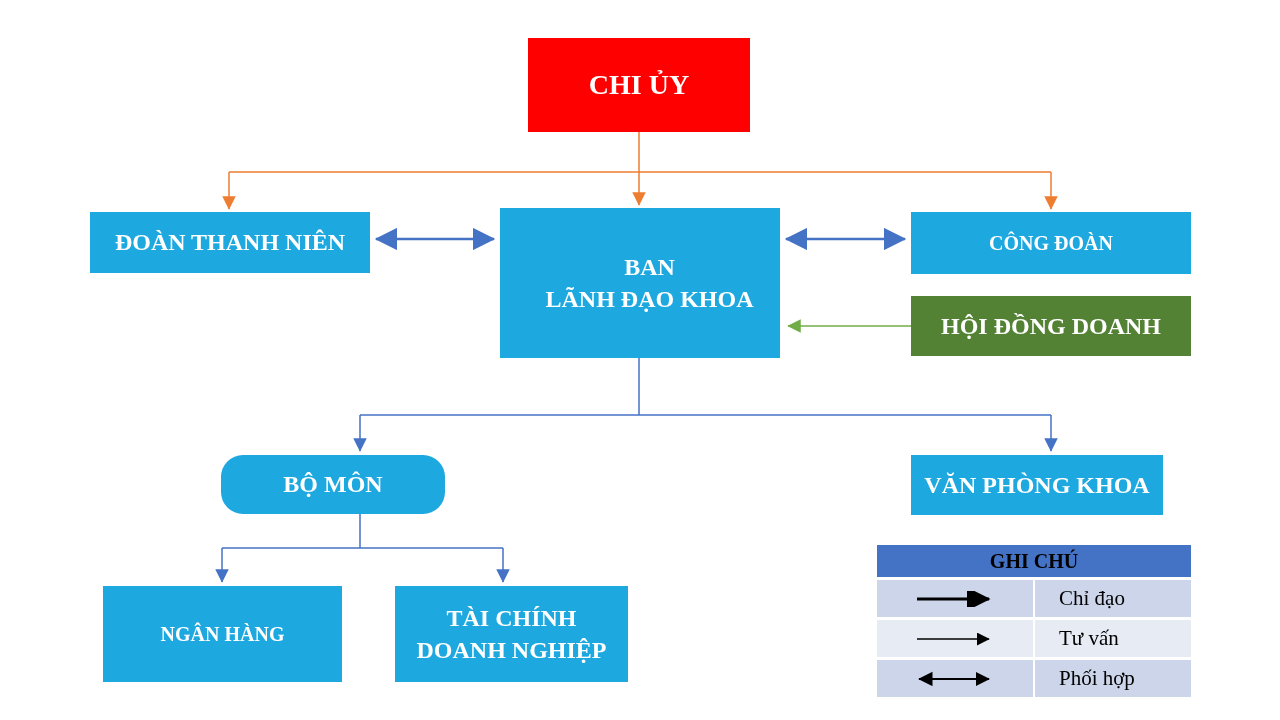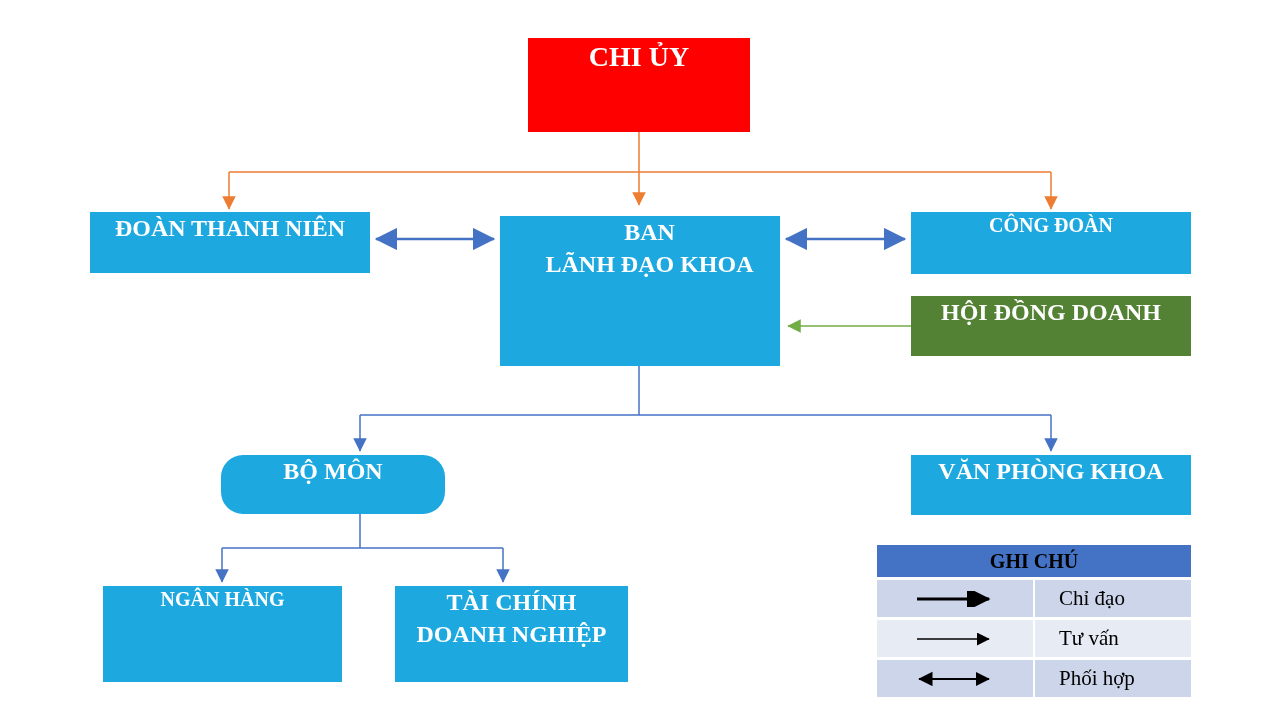--- a/index.html
+++ b/index.html
@@ -16,37 +16,37 @@
     position: absolute;
     left: 0; top: 0;
     width: 1280px; height: 720px;
     pointer-events: none;
   }
   .node {
     position: absolute;
     display: flex;
     flex-direction: column;
     align-items: center;
-    justify-content: flex-start;
+    justify-content: center;
     color: #ffffff;
     font-weight: bold;
     text-align: center;
     line-height: 1.35;
   }
   .node-blue  { background: #1ea8e0; }
   .node-red   { background: #fe0000; }
   .node-green { background: #548235; }
 
   .n-chi-uy          { left: 528px; top: 38px;  width: 222px; height: 94px;  font-size: 28px; }
   .n-doan-thanh-nien { left: 90px;  top: 212px; width: 280px; height: 61px;  font-size: 24px; }
-  .n-ban             { left: 500px; top: 216px; width: 280px; height: 150px; font-size: 24px; padding-left: 19px; }
+  .n-ban             { left: 500px; top: 208px; width: 280px; height: 150px; font-size: 24px; padding-left: 19px; }
   .n-cong-doan       { left: 911px; top: 212px; width: 280px; height: 62px;  font-size: 20px; }
   .n-hoi-dong-khoa   { left: 911px; top: 296px; width: 280px; height: 60px;  font-size: 24px; }
   .n-bo-mon          { left: 221px; top: 455px; width: 224px; height: 59px;  font-size: 24px; border-radius: 22px; }
-  .n-van-phong-khoa  { left: 911px; top: 455px; width: 280px; height: 60px;  font-size: 24px; }
+  .n-van-phong-khoa  { left: 911px; top: 455px; width: 252px; height: 60px;  font-size: 24px; }
   .n-ngan-hang       { left: 103px; top: 586px; width: 239px; height: 96px;  font-size: 20px; }
   .n-tai-chinh       { left: 387px; top: 586px; width: 233px; height: 96px;  font-size: 24px; margin-left: 8px; }
 
   .legend {
     position: absolute;
     left: 877px; top: 545px;
     width: 314px;
   }
   .legend-header {
     height: 32px;

